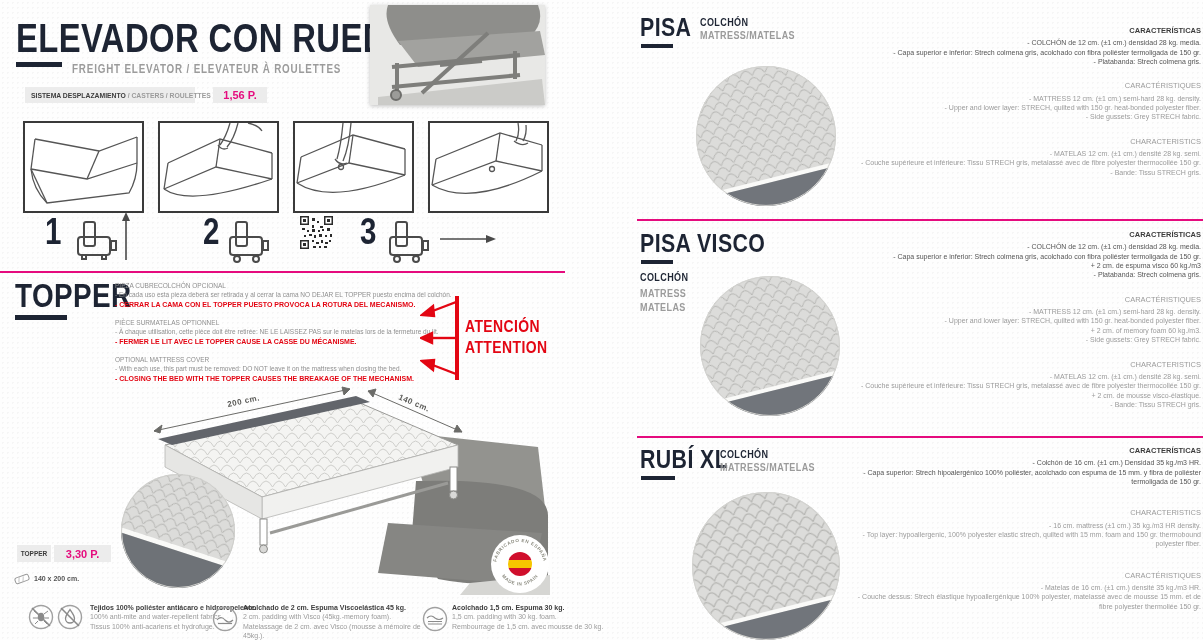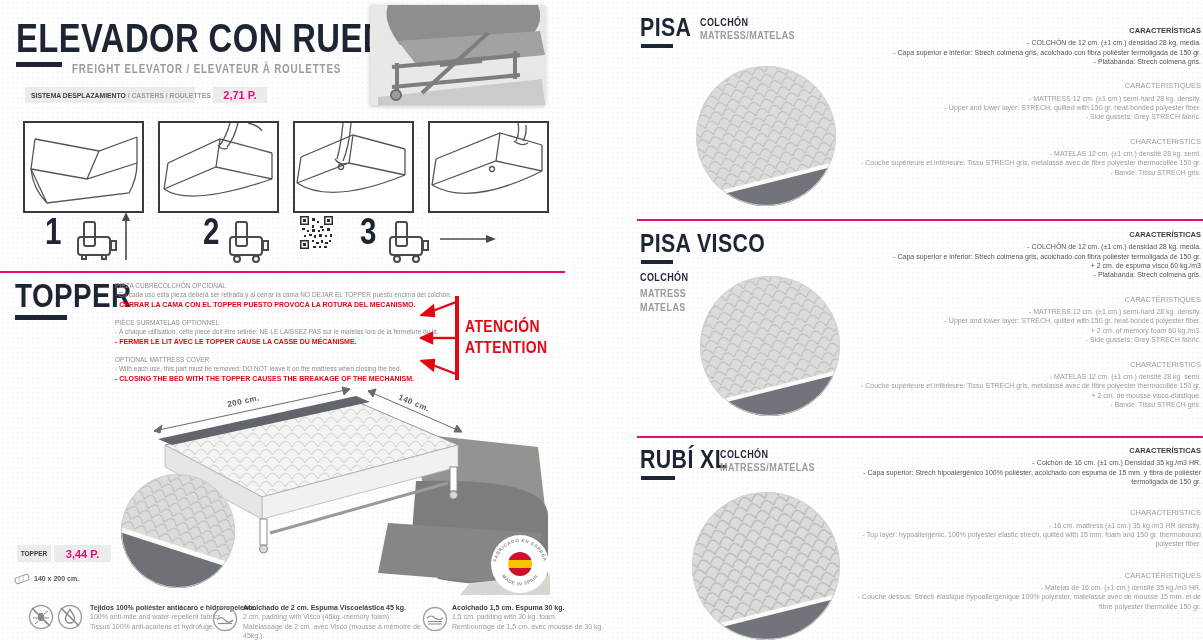--- a/index.html
+++ b/index.html
@@ -68,21 +68,21 @@
 </svg>
 
 <div class="abs navy cond title-main" style="left:16px;top:18px;">ELEVADOR CON RUEDAS</div>
 <div class="abs uline" style="left:16px;top:62px;width:46px;"></div>
 <div class="abs grey cond title-sub" style="left:72px;top:62px;">FREIGHT ELEVATOR / ELEVATEUR À ROULETTES</div>
 
 <div class="abs bar" style="left:25px;top:87px;width:170px;height:16px;">
   <div class="bar-label"><span>SISTEMA DESPLAZAMIENTO</span><span class="lt"> / CASTERS / ROULETTES</span></div>
 </div>
 <div class="abs bar" style="left:213px;top:87px;width:54px;height:16px;">
-  <div class="price">2,71 P.</div>
+  <div class="price">1,56 P.</div>
 </div>
 
 <div class="abs" style="left:370px;top:5px;width:175px;height:100px;box-shadow:0 1px 4px rgba(0,0,0,0.25);">
   <svg width="175" height="100" viewBox="0 0 175 100">
     <rect width="175" height="100" fill="#e8e8e6"></rect>
     <path d="M18,0 H168 Q175,18 160,32 L30,40 Q12,16 18,0 Z" fill="#8e8e8b"></path>
     <path d="M28,36 L170,26 L175,50 L48,62 Z" fill="#a2a29f"></path>
     <path d="M8,92 L172,74 L175,100 L8,100 Z" fill="#cbcbc8"></path>
     <g stroke="#7e7e7b" stroke-width="4" fill="none">
       <path d="M22,62 L150,50"></path>
@@ -343,21 +343,21 @@
     <rect x="16" y="35" width="28" height="8" fill="#d00f2c"></rect>
   </g>
   <text class="stamp-txt"><textPath href="#arcT" startOffset="50%" text-anchor="middle">FABRICADO EN ESPAÑA</textPath></text>
   <text class="stamp-txt"><textPath href="#arcB" startOffset="50%" text-anchor="middle">MADE IN SPAIN</textPath></text>
 </svg>
 
 <div class="abs bar" style="left:17px;top:545px;width:34px;height:17px;">
   <div class="smallbar-label">TOPPER</div>
 </div>
 <div class="abs bar" style="left:54px;top:545px;width:57px;height:17px;">
-  <div class="price">3,44 P.</div>
+  <div class="price">3,30 P.</div>
 </div>
 
 <svg class="abs" style="left:13px;top:572px;" width="18" height="14" viewBox="0 0 18 14">
   <rect x="2" y="4" width="14" height="6" rx="2" transform="rotate(-20 9 7)" fill="#fff" stroke="#999" stroke-width="1"></rect>
   <line x1="5" y1="9" x2="7" y2="4" stroke="#bbb" stroke-width="0.8" transform="rotate(-20 9 7)"></line>
   <line x1="9" y1="10" x2="11" y2="5" stroke="#bbb" stroke-width="0.8" transform="rotate(-20 9 7)"></line>
 </svg>
 <div class="abs sizenote" style="left:34px;top:575px;">140 x 200 cm.</div>
 
 <svg class="abs" style="left:28px;top:604px;" width="26" height="26" viewBox="0 0 26 26">

